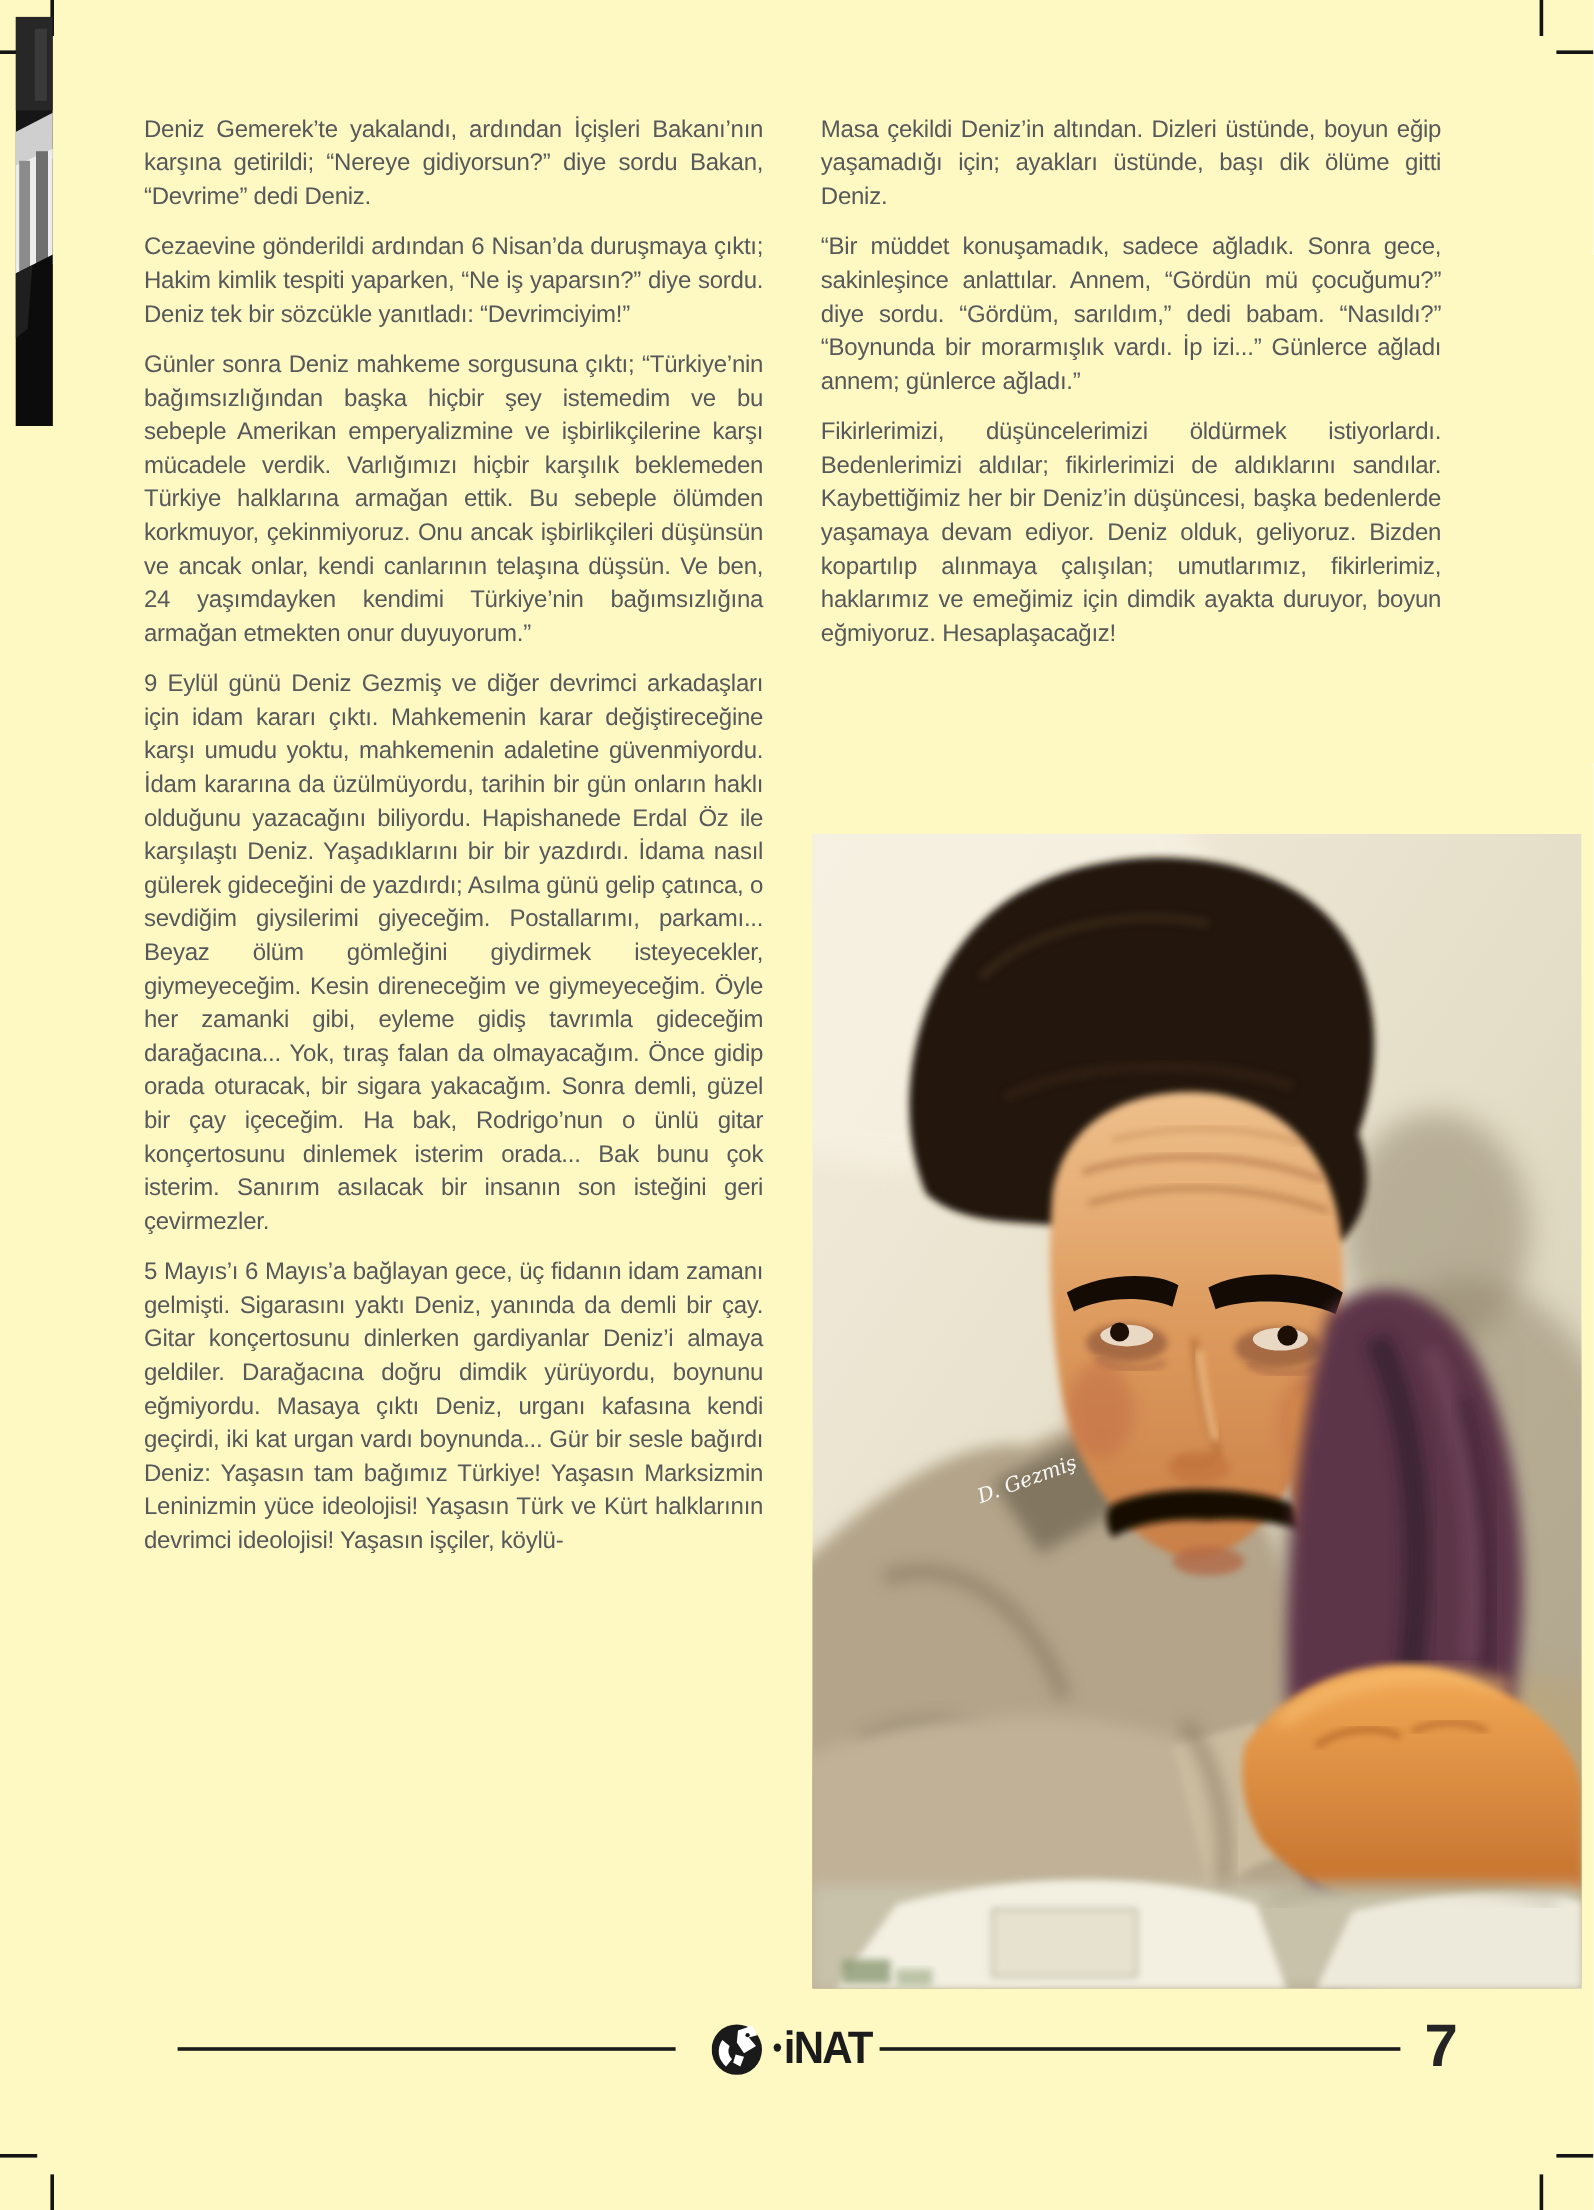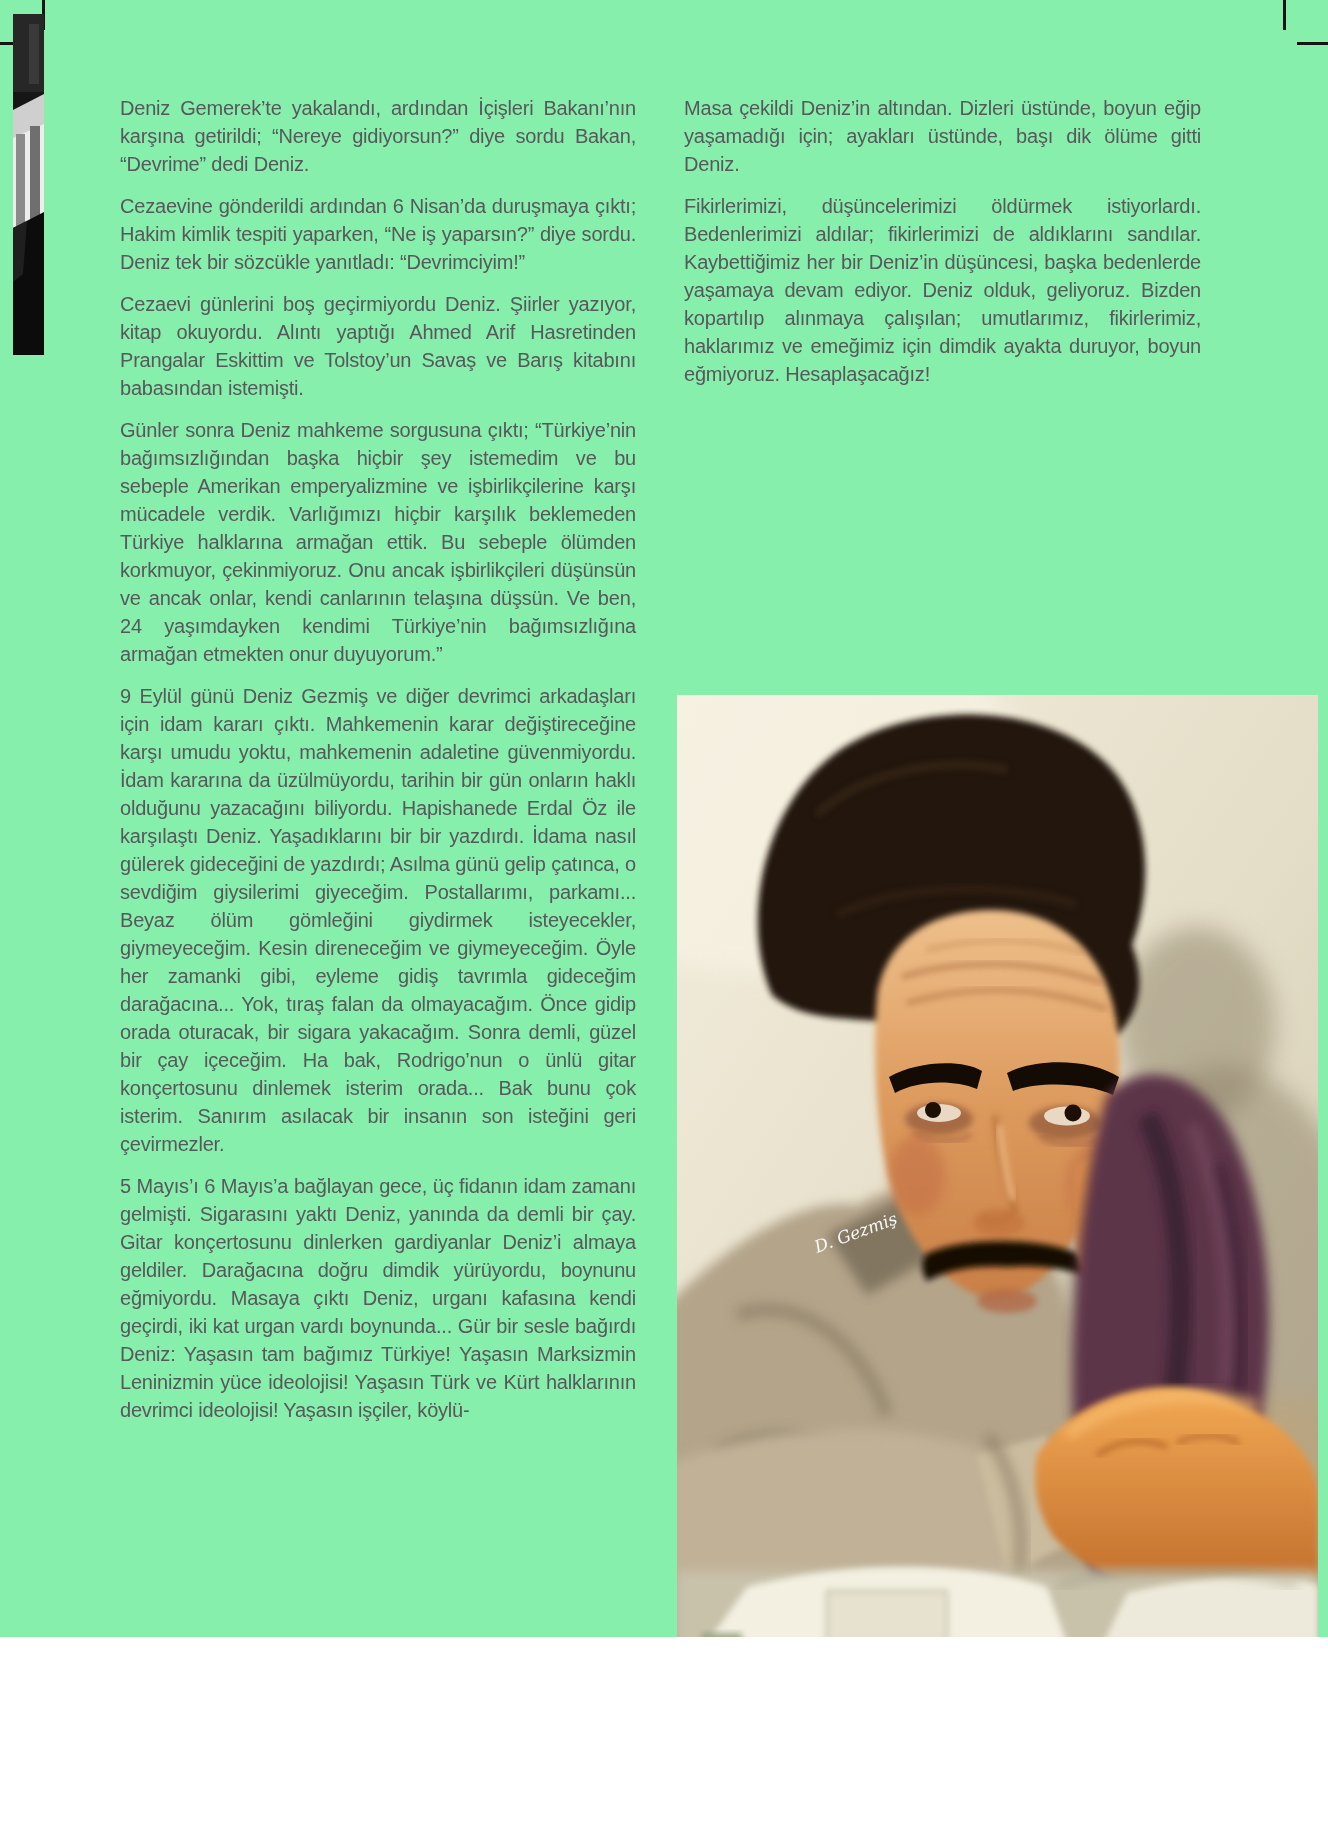--- a/index.html
+++ b/index.html
@@ -1,18 +1,18 @@
 <!DOCTYPE html>
 <html><head>
 <meta charset="utf-8">
 <style>
   html, body { margin:0; padding:0; background:#ffffff; }
   .page {
-    position:relative; width:1328px; height:1637px; margin:0 auto;
-    background:#86efac; overflow:hidden;
+    position:relative; width:1328px; height:1842px; margin:0 auto;
+    background:#fef9c3; overflow:hidden;
     font-family:"Liberation Sans","DejaVu Sans",sans-serif;
   }
   
   .mark { position:absolute; background:#141414; }
   
   .spine { position:absolute; left:13px; top:14px; width:31px; height:341px; }
   
   .col {
     position:absolute; top:94px; width:516px;
     color:#57585a; font-size:20px; line-height:28px; letter-spacing:-0.2px;
@@ -65,28 +65,28 @@
       <rect x="3" y="120" width="9" height="92" fill="#8b8b8b"></rect>
       <rect x="17" y="112" width="10" height="96" fill="#6f6f6f"></rect>
       <polygon points="0,214 31,198 31,341 0,341" fill="#0c0c0c"></polygon>
       <polygon points="0,214 14,207 10,260 0,268" fill="#1f1f1f"></polygon>
     </svg>
   </div>
 
   <div class="col col-left">
     <p>Deniz Gemerek’te yakalandı, ardından İçişleri Bakanı’nın karşına getirildi; “Nereye gidiyorsun?” diye sordu Bakan, “Devrime” dedi Deniz.</p>
     <p>Cezaevine gönderildi ardından 6 Nisan’da duruşmaya çıktı; Hakim kimlik tespiti yaparken, “Ne iş yaparsın?” diye sordu. Deniz tek bir sözcükle yanıtladı: “Devrimciyim!”</p>
-    <p>Cezaevi günlerini boş geçirmiyordu Deniz. Şiirler yazıyor, kitap okuyordu. Alıntı yaptığı Ahmed Arif Hasretinden Prangalar Eskittim ve Tolstoy’un Savaş ve Barış kitabını babasından istemişti.</p>
     <p>Günler sonra Deniz mahkeme sorgusuna çıktı; “Türkiye’nin bağımsızlığından başka hiçbir şey istemedim ve bu sebeple Amerikan emperyalizmine ve işbirlikçilerine karşı mücadele verdik. Varlığımızı hiçbir karşılık beklemeden Türkiye halklarına armağan ettik. Bu sebeple ölümden korkmuyor, çekinmiyoruz. Onu ancak işbirlikçileri düşünsün ve ancak onlar, kendi canlarının telaşına düşsün. Ve ben, 24 yaşımdayken kendimi Türkiye’nin bağımsızlığına armağan etmekten onur duyuyorum.”</p>
     <p>9 Eylül günü Deniz Gezmiş ve diğer devrimci arkadaşları için idam kararı çıktı. Mahkemenin karar değiştireceğine karşı umudu yoktu, mahkemenin adaletine güvenmiyordu. İdam kararına da üzülmüyordu, tarihin bir gün onların haklı olduğunu yazacağını biliyordu. Hapishanede Erdal Öz ile karşılaştı Deniz. Yaşadıklarını bir bir yazdırdı. İdama nasıl gülerek gideceğini de yazdırdı; Asılma günü gelip çatınca, o sevdiğim giysilerimi giyeceğim. Postallarımı, parkamı... Beyaz ölüm gömleğini giydirmek isteyecekler, giymeyeceğim. Kesin direneceğim ve giymeyeceğim. Öyle her zamanki gibi, eyleme gidiş tavrımla gideceğim darağacına... Yok, tıraş falan da olmayacağım. Önce gidip orada oturacak, bir sigara yakacağım. Sonra demli, güzel bir çay içeceğim. Ha bak, Rodrigo’nun o ünlü gitar konçertosunu dinlemek isterim orada... Bak bunu çok isterim. Sanırım asılacak bir insanın son isteğini geri çevirmezler.</p>
     <p>5 Mayıs’ı 6 Mayıs’a bağlayan gece, üç fidanın idam zamanı gelmişti. Sigarasını yaktı Deniz, yanında da demli bir çay. Gitar konçertosunu dinlerken gardiyanlar Deniz’i almaya geldiler. Darağacına doğru dimdik yürüyordu, boynunu eğmiyordu. Masaya çıktı Deniz, urganı kafasına kendi geçirdi, iki kat urgan vardı boynunda... Gür bir sesle bağırdı Deniz: Yaşasın tam bağımız Türkiye! Yaşasın Marksizmin Leninizmin yüce ideolojisi! Yaşasın Türk ve Kürt halklarının devrimci ideolojisi! Yaşasın işçiler, köylü-</p>
   </div>
 
   <div class="col col-right">
     <p>Masa çekildi Deniz’in altından. Dizleri üstünde, boyun eğip yaşamadığı için; ayakları üstünde, başı dik ölüme gitti Deniz.</p>
+    <p>“Bir müddet konuşamadık, sadece ağladık. Sonra gece, sakinleşince anlattılar. Annem, “Gördün mü çocuğumu?” diye sordu. “Gördüm, sarıldım,” dedi babam. “Nasıldı?” “Boynunda bir morarmışlık vardı. İp izi...” Günlerce ağladı annem; günlerce ağladı.”</p>
     <p>Fikirlerimizi, düşüncelerimizi öldürmek istiyorlardı. Bedenlerimizi aldılar; fikirlerimizi de aldıklarını sandılar. Kaybettiğimiz her bir Deniz’in düşüncesi, başka bedenlerde yaşamaya devam ediyor. Deniz olduk, geliyoruz. Bizden kopartılıp alınmaya çalışılan; umutlarımız, fikirlerimiz, haklarımız ve emeğimiz için dimdik ayakta duruyor, boyun eğmiyoruz. Hesaplaşacağız!</p>
   </div>
 
   <figure class="photo">
     <svg width="641" height="962" viewBox="0 0 641 962" xmlns="http://www.w3.org/2000/svg">
       <defs>
         <linearGradient id="g-bg" x1="0" y1="0" x2="1" y2="1">
           <stop offset="0" stop-color="#f3eddd"></stop>
           <stop offset="0.55" stop-color="#e4ddc7"></stop>
           <stop offset="1" stop-color="#d2cab1"></stop>

